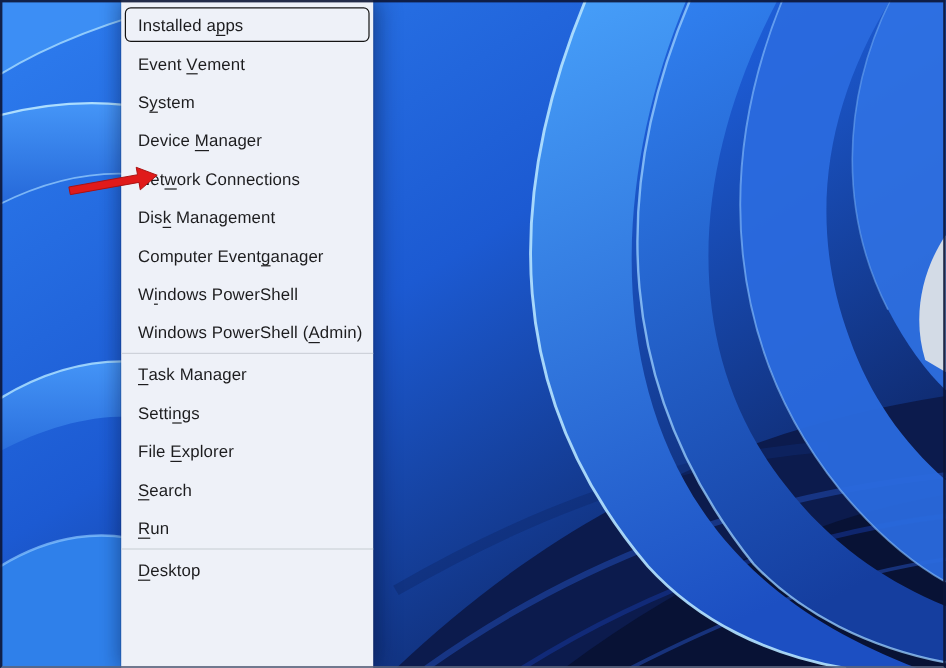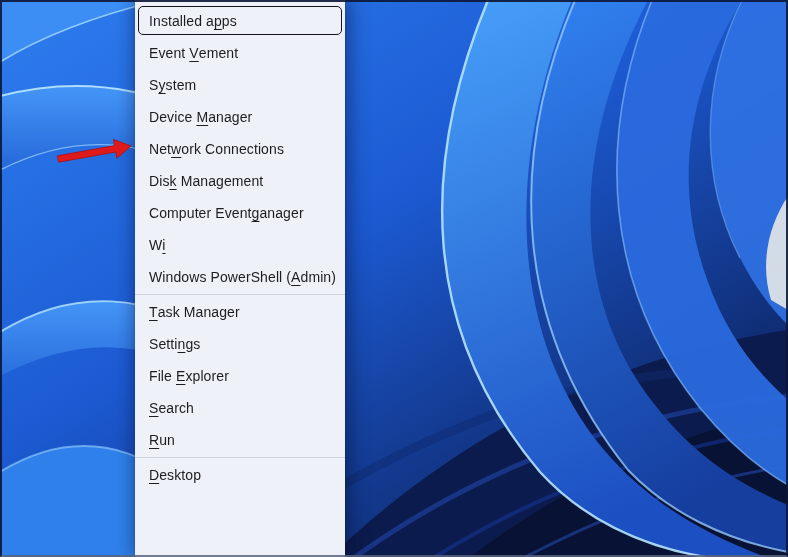--- a/index.html
+++ b/index.html
@@ -4,21 +4,21 @@
 <style>
   html,body{margin:0;padding:0;background:#0a1747;}
   .stage{
     position:relative;width:788px;height:557px;overflow:hidden;
     font-family:"Liberation Sans","DejaVu Sans",sans-serif;
     -webkit-font-smoothing:antialiased;
   }
   .wallpaper{position:absolute;inset:0;width:788px;height:557px;display:block;}
   
   .menu{
-    position:absolute;left:135px;top:0;width:210px;height:557px;
+    position:absolute;left:101px;top:0;width:210px;height:557px;
     background:#eef1f8;
     box-shadow:0 0 0 1px rgba(10,20,60,0.10), 6px 0 18px rgba(4,12,45,0.38), -4px 0 14px rgba(4,12,45,0.22);
     padding-top:5px;box-sizing:border-box;
     z-index:2;
   }
   .menu-item{
     position:relative;height:32px;display:flex;align-items:center;
     padding:0 14px;font-size:14px;color:#1d1d1f;cursor:default;
     letter-spacing:0.1px;
   }
@@ -130,20 +130,21 @@
         <span class="post"> Management</span>
       </div>
       <div class="menu-item">
         <span class="pre">Computer Event</span>
         <span class="key">g</span>
         <span class="post">anager</span>
       </div>
       <div class="menu-item">
         <span class="pre">W</span>
         <span class="key">i</span>
+        <span class="post">ndows PowerShell</span>
       </div>
       <div class="menu-item">
         <span class="pre">Windows PowerShell (</span>
         <span class="key">A</span>
         <span class="post">dmin)</span>
       </div>
       <div class="menu-sep"></div>
       <div class="menu-item">
         <span class="pre"></span>
         <span class="key">T</span>

